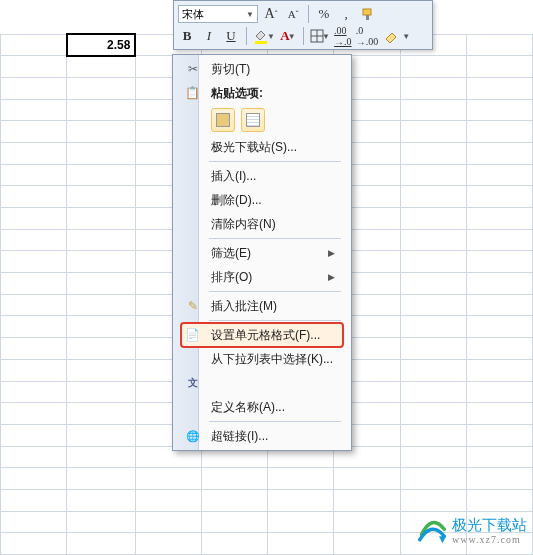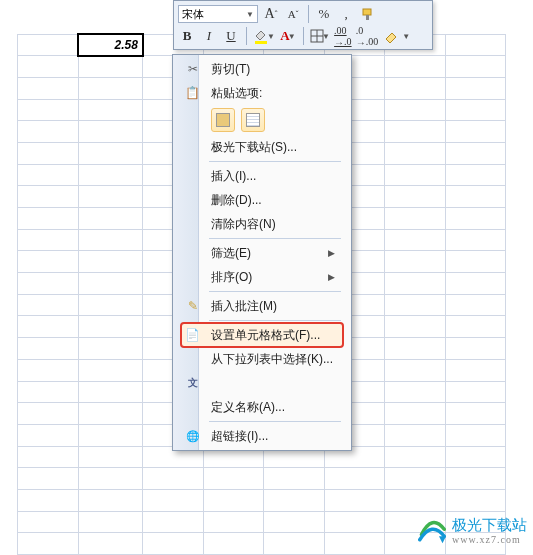--- a/index.html
+++ b/index.html
@@ -8,24 +8,23 @@
     font-size: 12px;
     width: 533px; height: 555px;
     background: #fff;
     position: relative;
     overflow: hidden;
   }
 
   
   .grid {
     position: absolute;
-    top: 33px; left: 17px;
-    width: 489px; height: 522px;
+    top: 33px; left: 0;
+    width: 533px; height: 522px;
     border-collapse: collapse;
-    font-style: italic;
   }
   .grid td {
     border: 1px solid #d0d7e5;
     width: 73px; height: 21px;
     font-size: 12px;
     text-align: right;
     padding-right: 4px;
   }
   .grid td.selected {
     border: 2.5px solid #000;
@@ -479,21 +478,21 @@
 
 <div class="context-menu">
   <div class="iconcol"></div>
 
   <div class="menu-item">
     <span class="mi-icon ic-cut"></span>
     <span class="label">剪切(T)</span>
   </div>
   <div class="menu-item">
     <span class="mi-icon ic-paste"></span>
-    <span class="label" style="font-weight:normal">粘贴选项:</span>
+    <span class="label" style="font-weight:bold">粘贴选项:</span>
   </div>
   <div class="paste-opts">
     <div class="paste-btn first">
         <div class="inner"></div>
       </div>
     <div class="paste-btn">
         <div class="inner"></div>
       </div>
   </div>
   <div class="menu-item">

